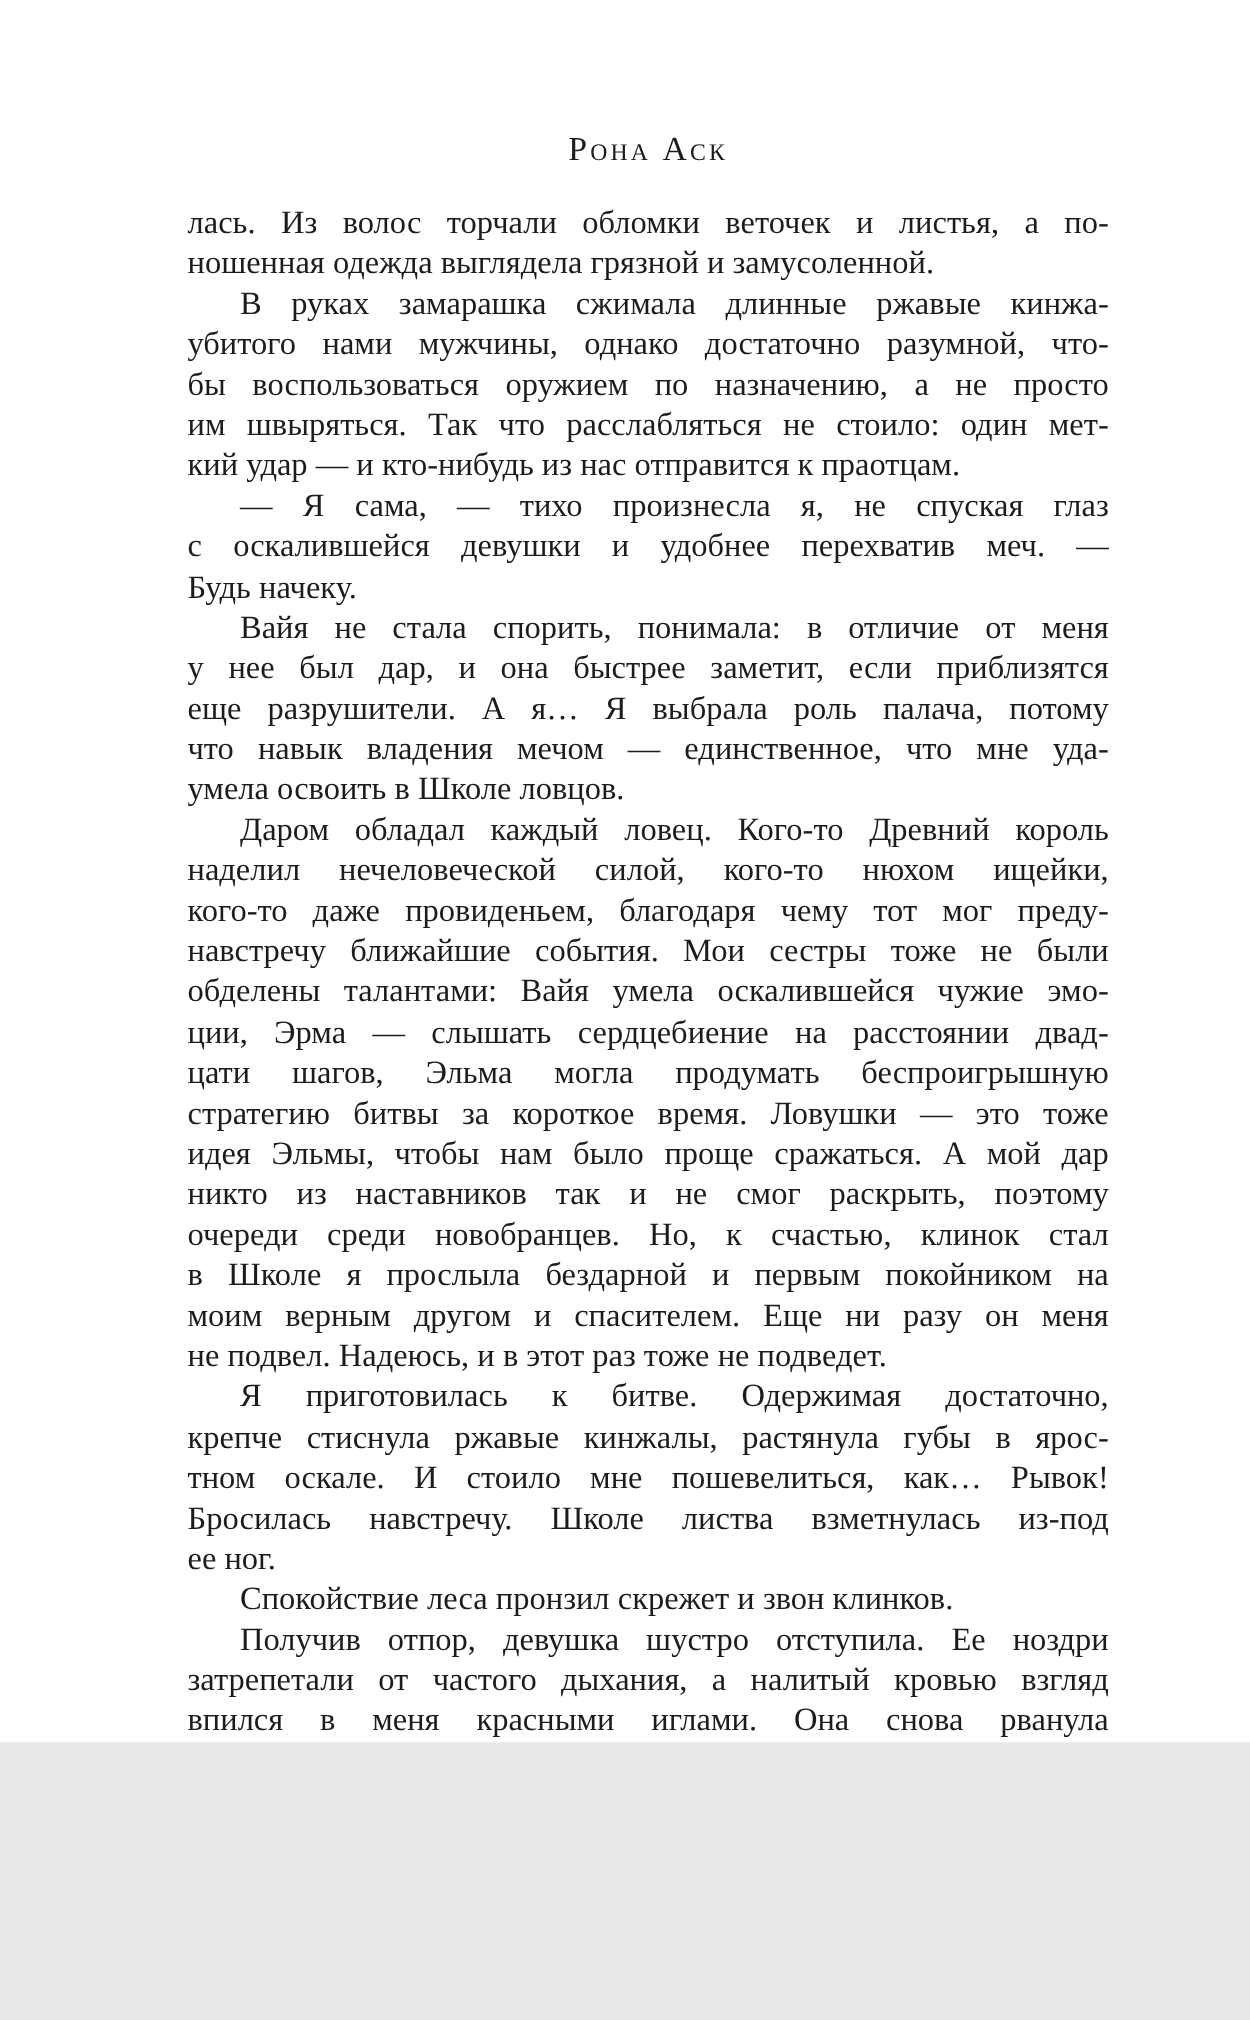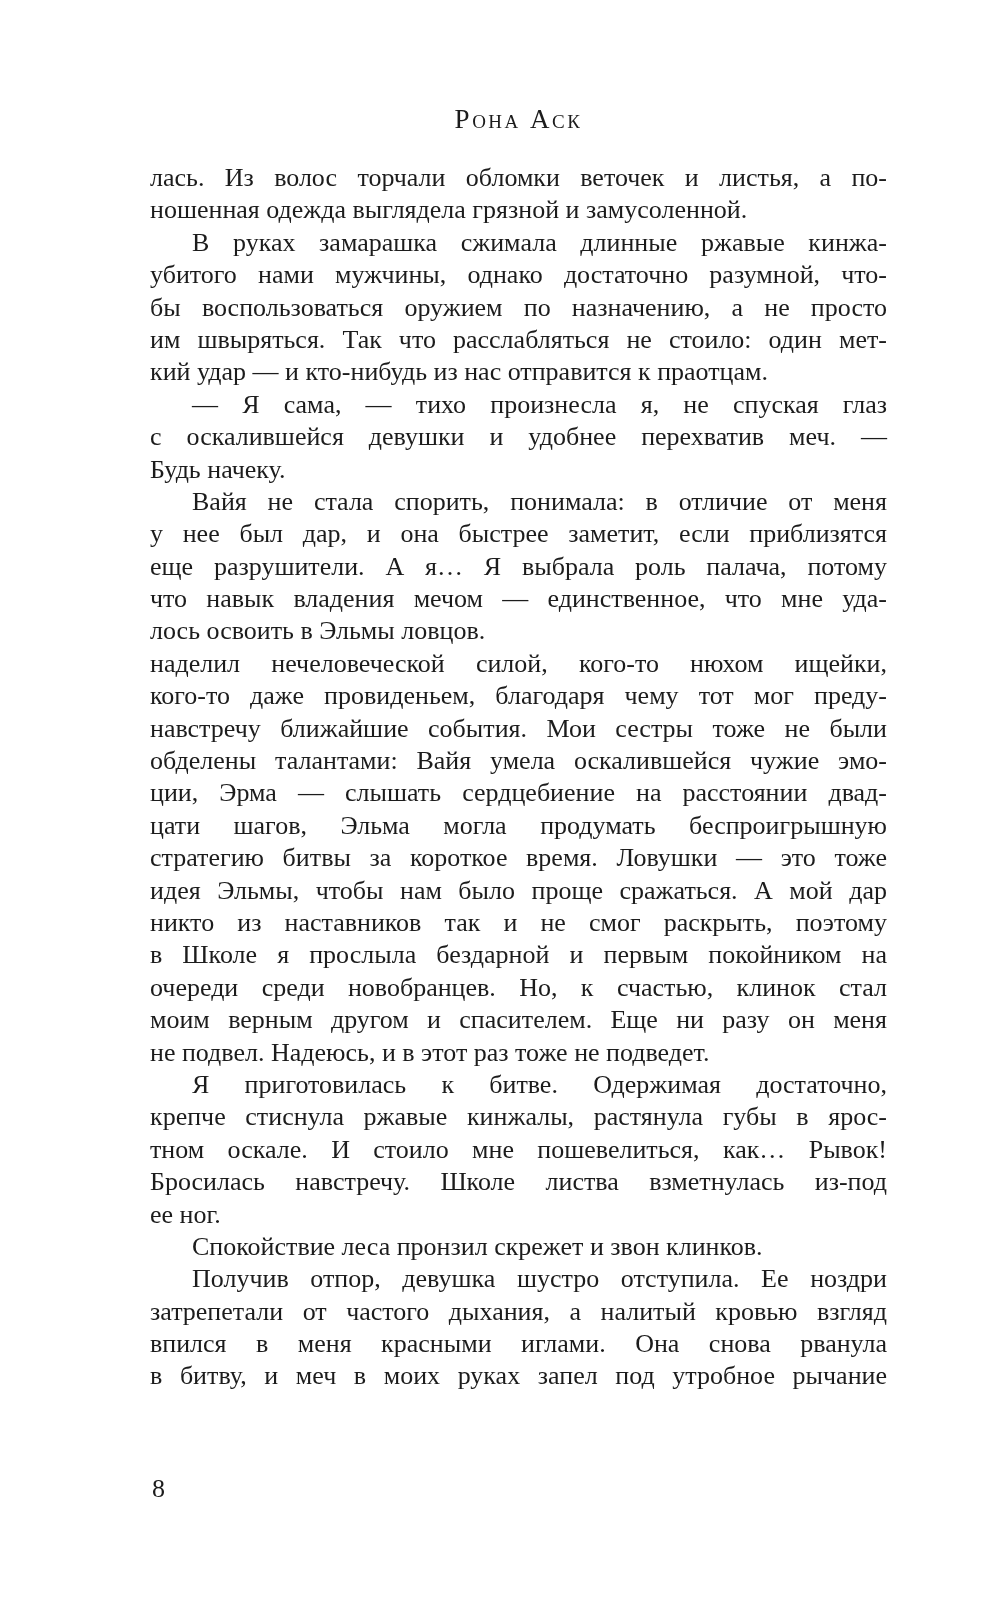--- a/index.html
+++ b/index.html
@@ -3,21 +3,21 @@
 <meta charset="utf-8">
 <style>
   html, body {
     margin: 0;
     padding: 0;
     background: #e8e8e8;
   }
   .page {
     position: relative;
     width: 1000px;
-    height: 1616px;
+    height: 1394px;
     margin: 0 auto;
     background: #ffffff;
     color: #1c1c1c;
     font-family: "Liberation Serif", "DejaVu Serif", serif;
     overflow: hidden;
   }
   .running-head {
     position: absolute;
     top: 104px;
     left: 150px;
@@ -72,32 +72,33 @@
       <div class="line">бы воспользоваться оружием по назначению, а не просто</div>
       <div class="line">им швыряться. Так что расслабляться не стоило: один мет-</div>
       <div class="line final">кий удар — и кто-нибудь из нас отправится к праотцам.</div>
       <div class="line ind">— Я сама, — тихо произнесла я, не спуская глаз</div>
       <div class="line">с оскалившейся девушки и удобнее перехватив меч. —</div>
       <div class="line final">Будь начеку.</div>
       <div class="line ind">Вайя не стала спорить, понимала: в отличие от меня</div>
       <div class="line">у нее был дар, и она быстрее заметит, если приблизятся</div>
       <div class="line">еще разрушители. А я… Я выбрала роль палача, потому</div>
       <div class="line">что навык владения мечом — единственное, что мне уда-</div>
-      <div class="line final">лось освоить в Эльмы ловцов.</div>
+      <div class="line final">умела освоить в Школе ловцов.</div>
+      <div class="line ind">Даром обладал каждый ловец. Кого-то Древний король</div>
       <div class="line">наделил нечеловеческой силой, кого-то нюхом ищейки,</div>
       <div class="line">кого-то даже провиденьем, благодаря чему тот мог преду-</div>
       <div class="line">навстречу ближайшие события. Мои сестры тоже не были</div>
       <div class="line">обделены талантами: Вайя умела оскалившейся чужие эмо-</div>
       <div class="line">ции, Эрма — слышать сердцебиение на расстоянии двад-</div>
       <div class="line">цати шагов, Эльма могла продумать беспроигрышную</div>
       <div class="line">стратегию битвы за короткое время. Ловушки — это тоже</div>
       <div class="line">идея Эльмы, чтобы нам было проще сражаться. А мой дар</div>
       <div class="line">никто из наставников так и не смог раскрыть, поэтому</div>
+      <div class="line">очереди среди новобранцев. Но, к счастью, клинок стал</div>
       <div class="line">в Школе я прослыла бездарной и первым покойником на</div>
-      <div class="line">очереди среди новобранцев. Но, к счастью, клинок стал</div>
       <div class="line">моим верным другом и спасителем. Еще ни разу он меня</div>
       <div class="line final">не подвел. Надеюсь, и в этот раз тоже не подведет.</div>
       <div class="line ind">Я приготовилась к битве. Одержимая достаточно,</div>
       <div class="line">крепче стиснула ржавые кинжалы, растянула губы в ярос-</div>
       <div class="line">тном оскале. И стоило мне пошевелиться, как… Рывок!</div>
       <div class="line">Бросилась навстречу. Школе листва взметнулась из-под</div>
       <div class="line final">ее ног.</div>
       <div class="line ind final">Спокойствие леса пронзил скрежет и звон клинков.</div>
       <div class="line ind">Получив отпор, девушка шустро отступила. Ее ноздри</div>
       <div class="line">затрепетали от частого дыхания, а налитый кровью взгляд</div>

